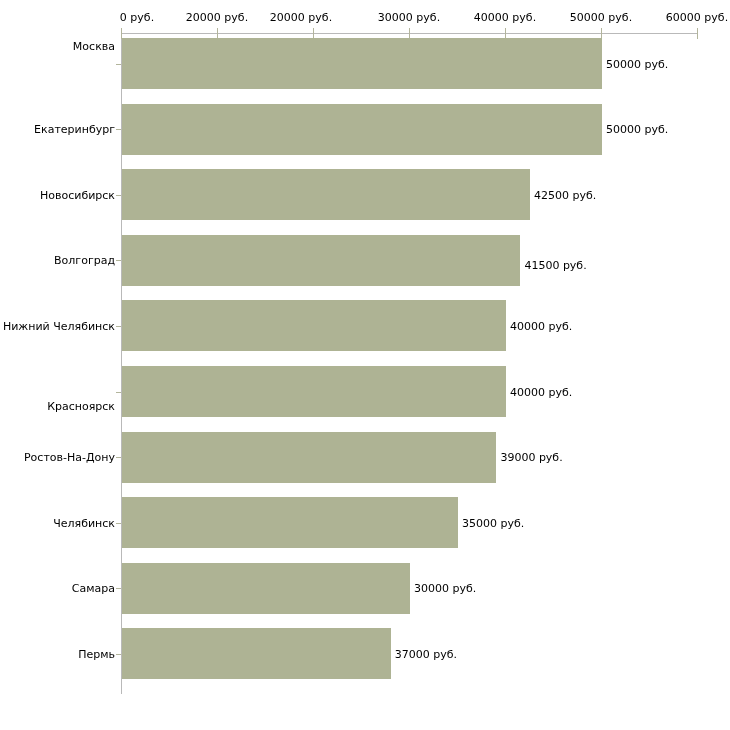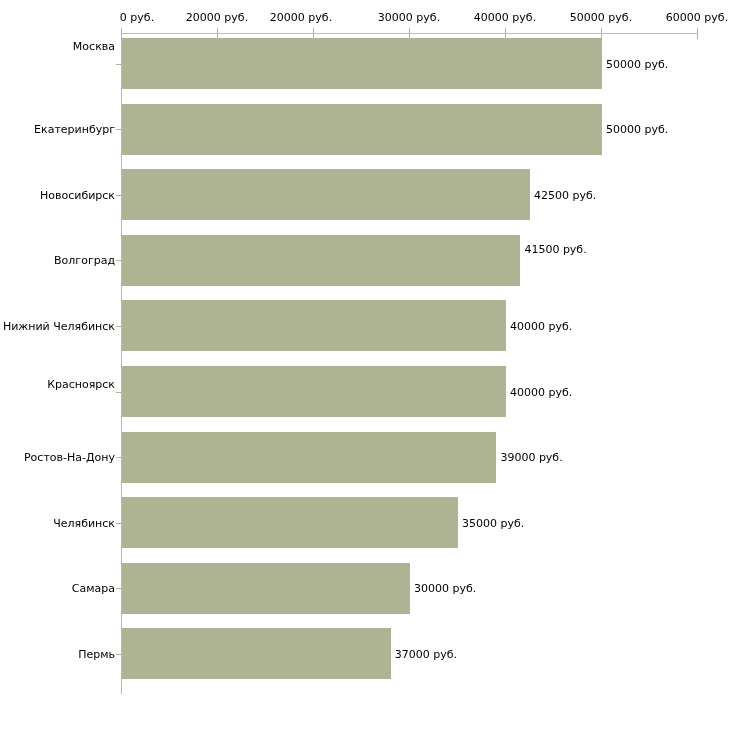--- a/index.html
+++ b/index.html
@@ -120,40 +120,40 @@
       <div class="ytick-label" style="top: 46px;">Москва</div>
       <div class="ytick" style="top: 129px;"></div>
       <div class="ytick-label" style="top: 129.1px;">Екатеринбург</div>
       <div class="ytick" style="top: 195px;"></div>
       <div class="ytick-label" style="top: 194.7px;">Новосибирск</div>
       <div class="ytick" style="top: 260px;"></div>
       <div class="ytick-label" style="top: 260.3px;">Волгоград</div>
       <div class="ytick" style="top: 326px;"></div>
       <div class="ytick-label" style="top: 325.9px;">Нижний Челябинск</div>
       <div class="ytick" style="top: 392px;"></div>
-      <div class="ytick-label" style="top: 384px;">Красноярск</div>
+      <div class="ytick-label" style="top: 406px;">Красноярск</div>
       <div class="ytick" style="top: 457px;"></div>
       <div class="ytick-label" style="top: 457.1px; text-align: center;">Ростов-На-Дону</div>
       <div class="ytick" style="top: 523px;"></div>
       <div class="ytick-label" style="top: 522.7px;">Челябинск</div>
       <div class="ytick" style="top: 588px;"></div>
       <div class="ytick-label" style="top: 588.3px;">Самара</div>
       <div class="ytick" style="top: 654px;"></div>
       <div class="ytick-label" style="top: 653.9px;">Пермь</div>
     </div>
 
   <div id="bars-layer">
       <div class="bar" title="Москва — 50000 руб." style="top: 38px; height: 51px; width: 480px; background: rgb(174, 179, 148);"></div>
       <div class="bar-value-label" style="left: 606px; top: 63.5px;">50000 руб.</div>
       <div class="bar" title="Екатеринбург — 50000 руб." style="top: 103.6px; height: 51px; width: 480px; background: rgb(174, 179, 148);"></div>
       <div class="bar-value-label" style="left: 606px; top: 129.1px;">50000 руб.</div>
       <div class="bar" title="Новосибирск — 42500 руб." style="top: 169.2px; height: 51px; width: 408px; background: rgb(174, 179, 148);"></div>
       <div class="bar-value-label" style="left: 534px; top: 194.7px;">42500 руб.</div>
       <div class="bar" title="Волгоград — 41500 руб." style="top: 234.8px; height: 51px; width: 398.4px; background: rgb(174, 179, 148);"></div>
-      <div class="bar-value-label" style="left: 524.4px; top: 249px;">41500 руб.</div>
+      <div class="bar-value-label" style="left: 524.4px; top: 265px;">41500 руб.</div>
       <div class="bar" title="Нижний Новгород — 40000 руб." style="top: 300.4px; height: 51px; width: 384px; background: rgb(174, 179, 148);"></div>
       <div class="bar-value-label" style="left: 510px; top: 325.9px;">40000 руб.</div>
       <div class="bar" title="Красноярск — 40000 руб." style="top: 366px; height: 51px; width: 384px; background: rgb(174, 179, 148);"></div>
       <div class="bar-value-label" style="left: 510px; top: 391.5px;">40000 руб.</div>
       <div class="bar" title="Ростов-На-Дону — 39000 руб." style="top: 431.6px; height: 51px; width: 374.4px; background: rgb(174, 179, 148);"></div>
       <div class="bar-value-label" style="left: 500.4px; top: 457.1px;">39000 руб.</div>
       <div class="bar" title="Челябинск — 35000 руб." style="top: 497.2px; height: 51px; width: 336px; background: rgb(174, 179, 148);"></div>
       <div class="bar-value-label" style="left: 462px; top: 522.7px;">35000 руб.</div>
       <div class="bar" title="Самара — 30000 руб." style="top: 562.8px; height: 51px; width: 288px; background: rgb(174, 179, 148);"></div>
       <div class="bar-value-label" style="left: 414px; top: 588.3px;">30000 руб.</div>

